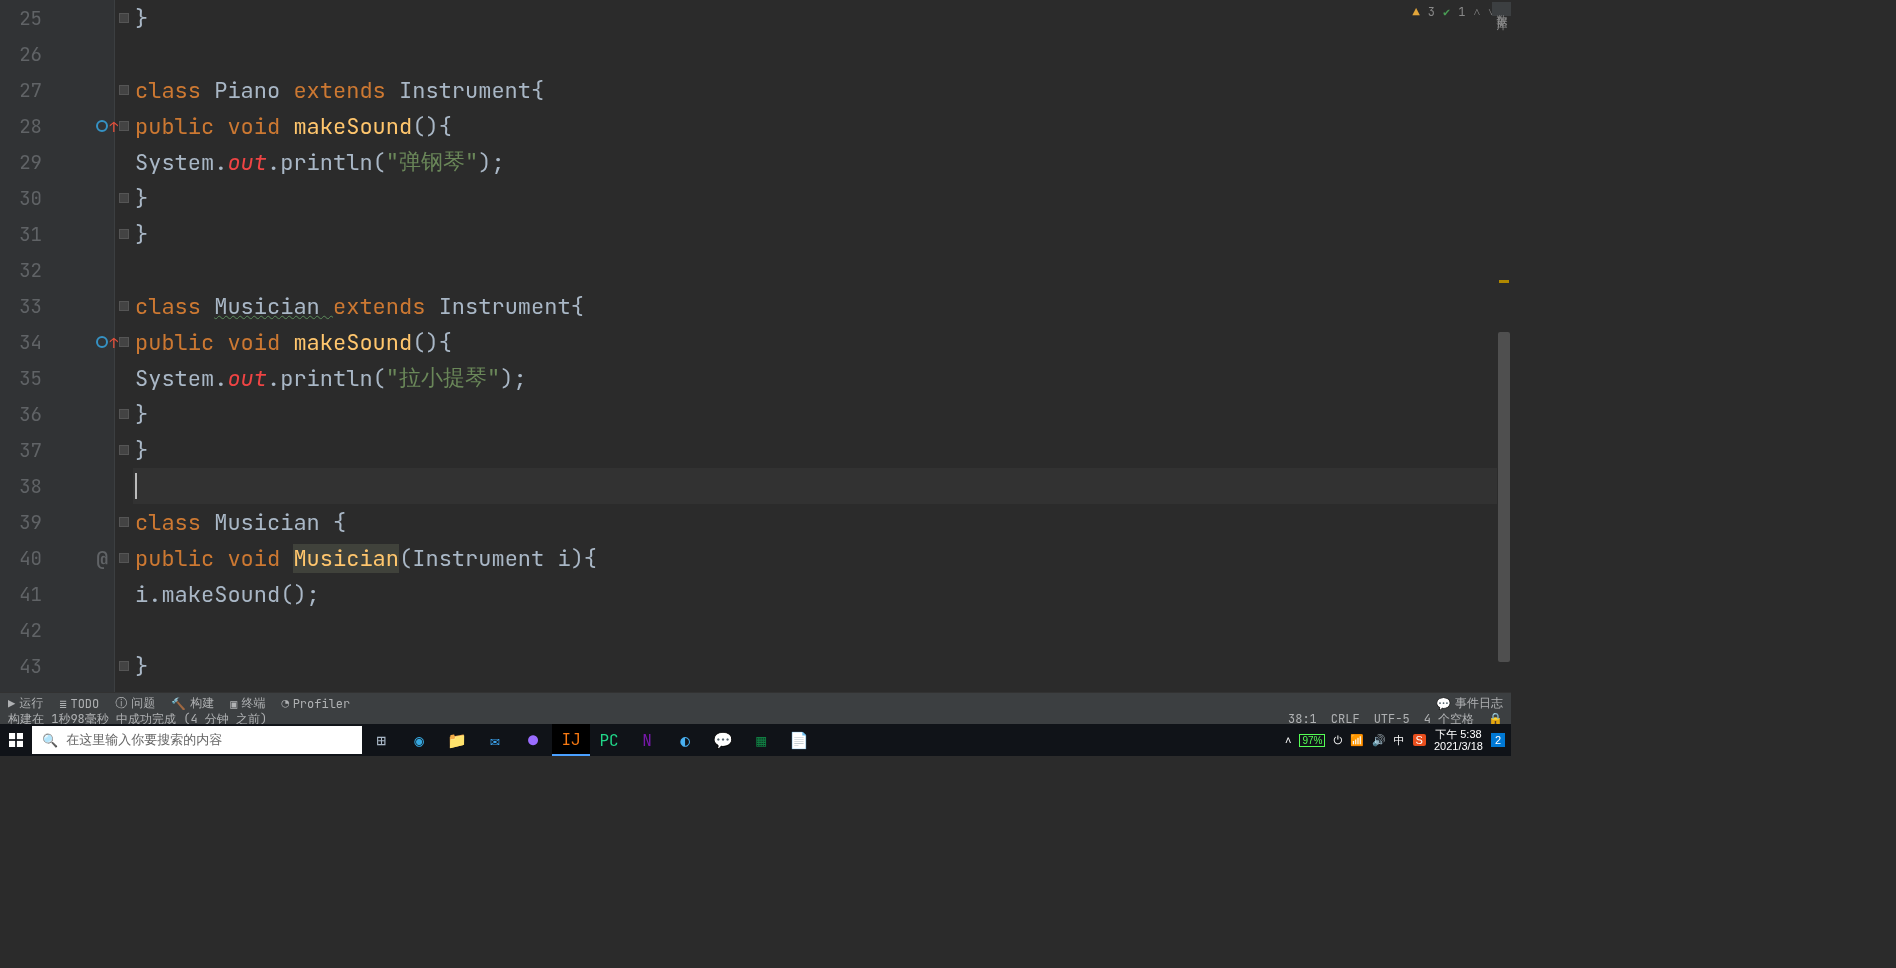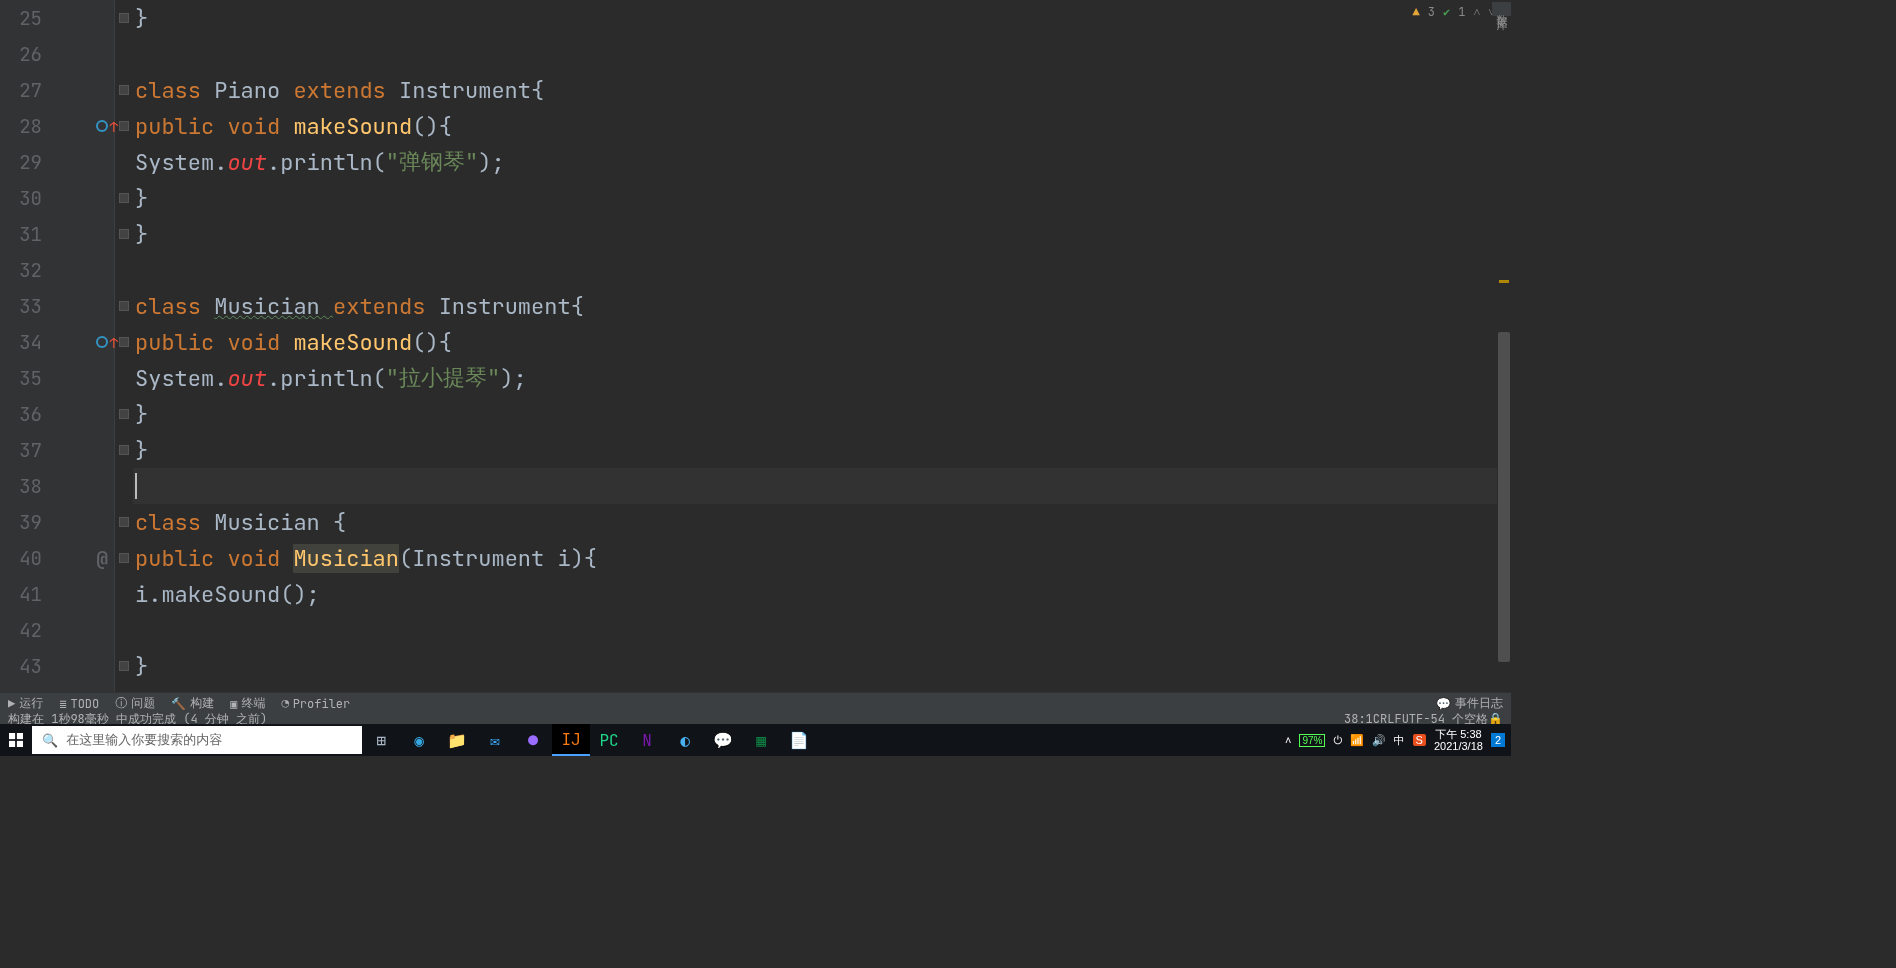--- a/index.html
+++ b/index.html
@@ -156,21 +156,21 @@
   bottom: 28px; left: 0; right: 0;
   height: 18px;
   background: #3c3f41;
   display: flex;
   align-items: center;
   padding: 0 8px;
   font-size: 12px;
   color: #afb1b3;
   gap: 12px;
 }
-.status-bar .right { margin-left: auto; display: flex; gap: 0; }
+.status-bar .right { margin-left: auto; display: flex; gap: 14px; }
 .taskbar {
   position: absolute;
   bottom: 0; left: 0; right: 0;
   height: 32px;
   background: #101318;
   display: flex;
   align-items: center;
 }
 .win-start {
   width: 32px; height: 32px;

